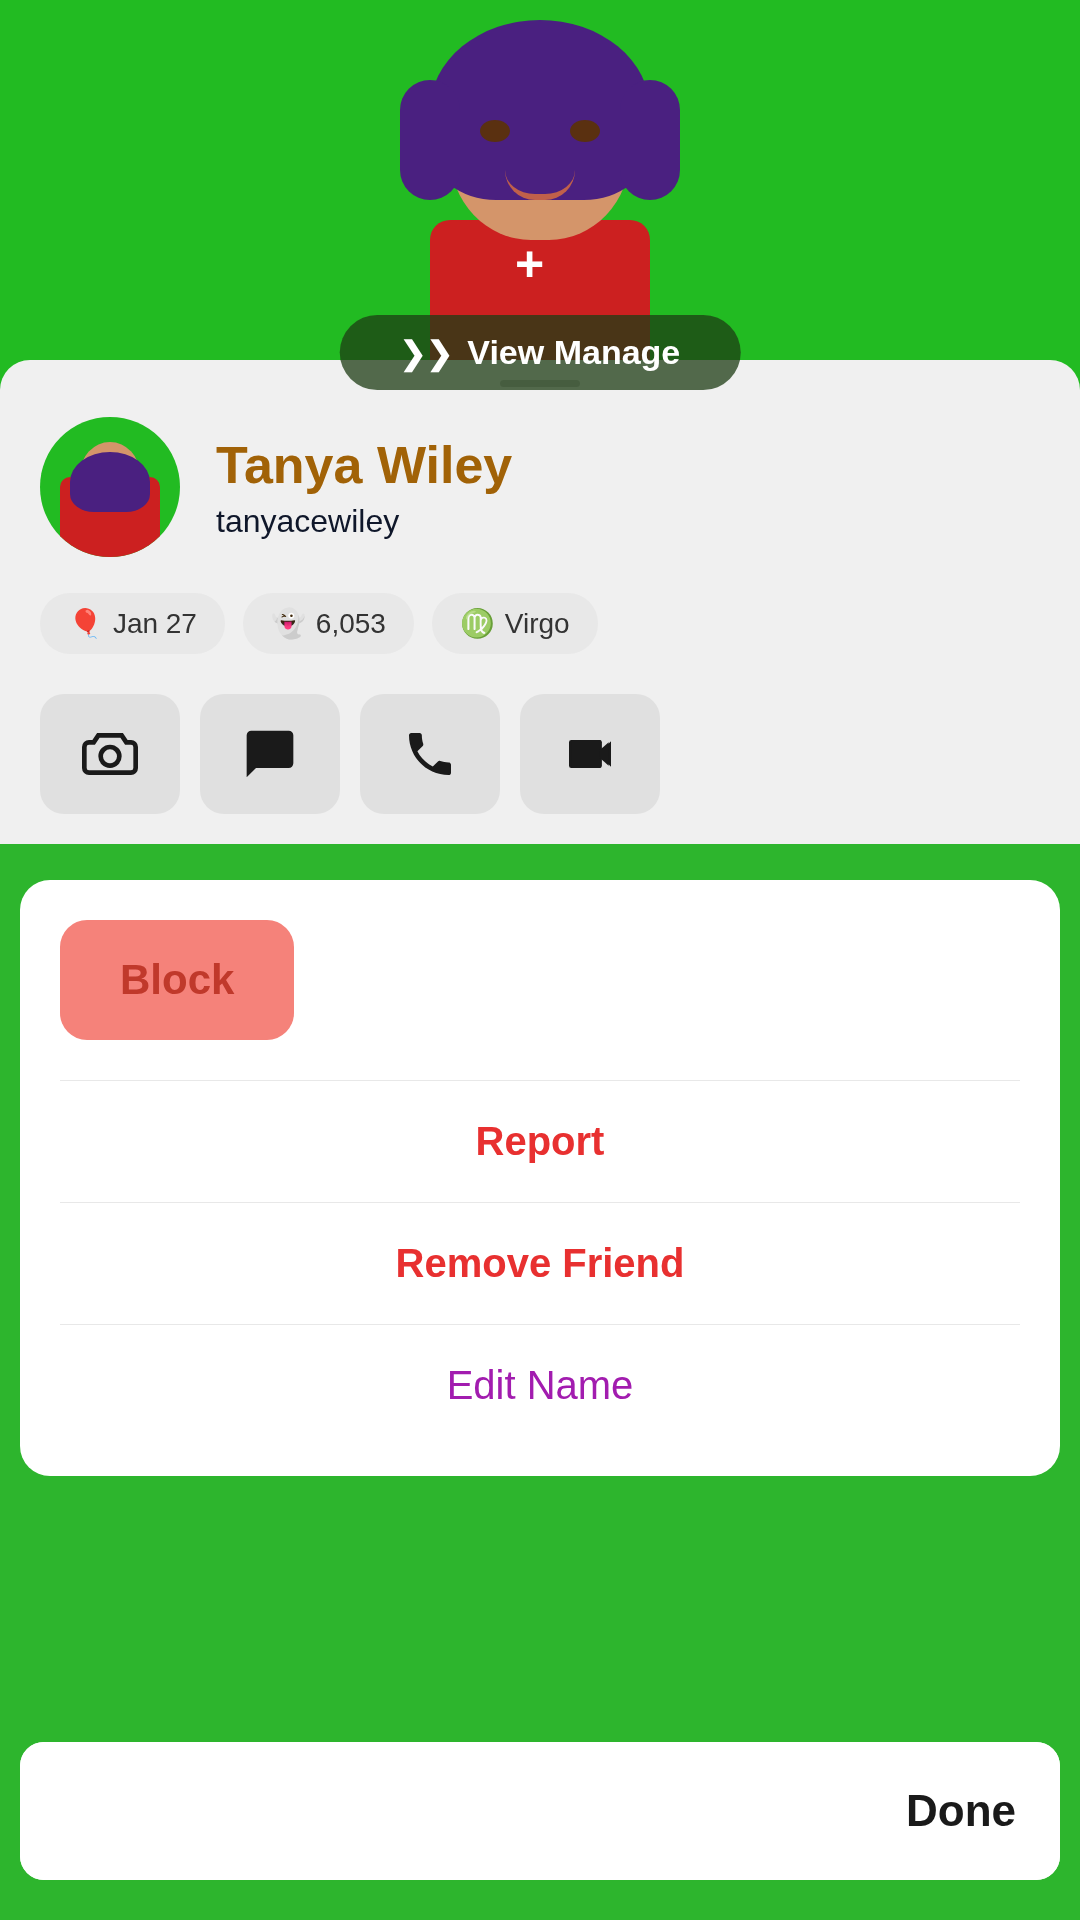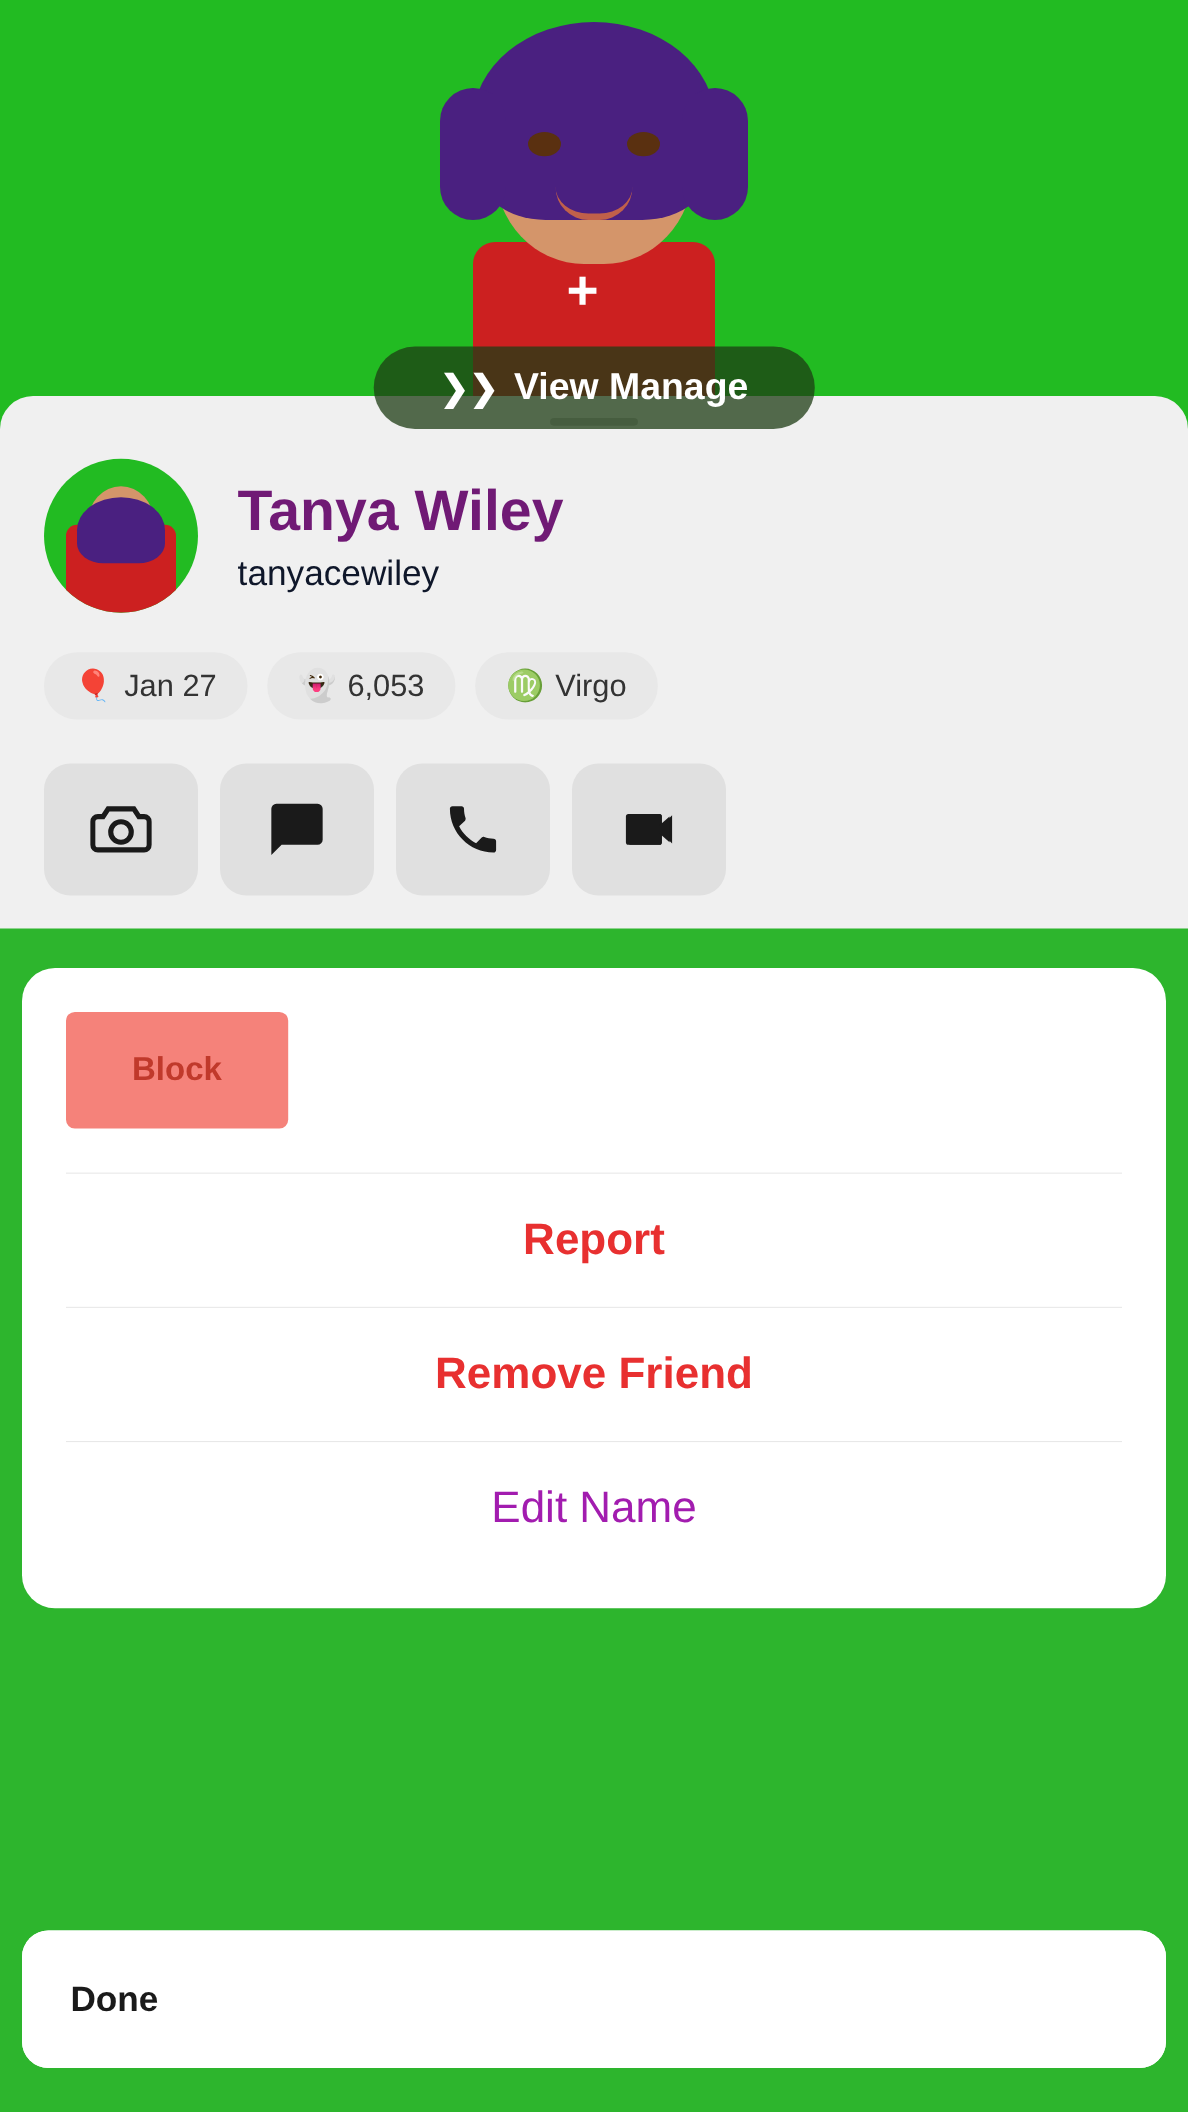--- a/index.html
+++ b/index.html
@@ -244,21 +244,21 @@
       z-index: 1;
     }
 
     .profile-info {
       flex: 1;
     }
 
     .profile-name {
       font-size: 52px;
       font-weight: 800;
-      color: #701a75;
+      color: #a16207;
       margin-bottom: 8px;
     }
 
     .profile-username {
       font-size: 32px;
       color: #0f172a;
     }
 
     .profile-badges {
       display: flex;
@@ -323,23 +323,23 @@
       font-size: 28px;
       color: #888;
       margin-bottom: 30px;
       font-weight: 500;
     }
 
     .block-btn {
       background: #f5827a;
       color: #c0392b;
       border: none;
-      border-radius: 8px;
+      border-radius: 27px;
       padding: 36px 60px;
-      font-size: 30px;
+      font-size: 42px;
       font-weight: 700;
       cursor: pointer;
       margin-bottom: 30px;
       display: inline-block;
     }
 
     .divider {
       height: 1px;
       background: #e8e8e8;
       margin: 10px 0;
@@ -373,28 +373,28 @@
       left: 20px;
       right: 20px;
       background: white;
       border-radius: 24px;
       z-index: 10;
     }
 
     .done-btn {
       width: 100%;
       padding: 44px;
-      font-size: 32px;
+      font-size: 44px;
       font-weight: 700;
       color: #1a1a1a;
       background: white;
       border: none;
       border-radius: 24px;
       cursor: pointer;
-      text-align: left;
+      text-align: right;
     }
   </style>
 </head>
 <body>
 
 <div class="avatar-section">
 
   <div class="avatar-image">
     <div class="bitmoji-body">
       <div class="bitmoji-torso">

